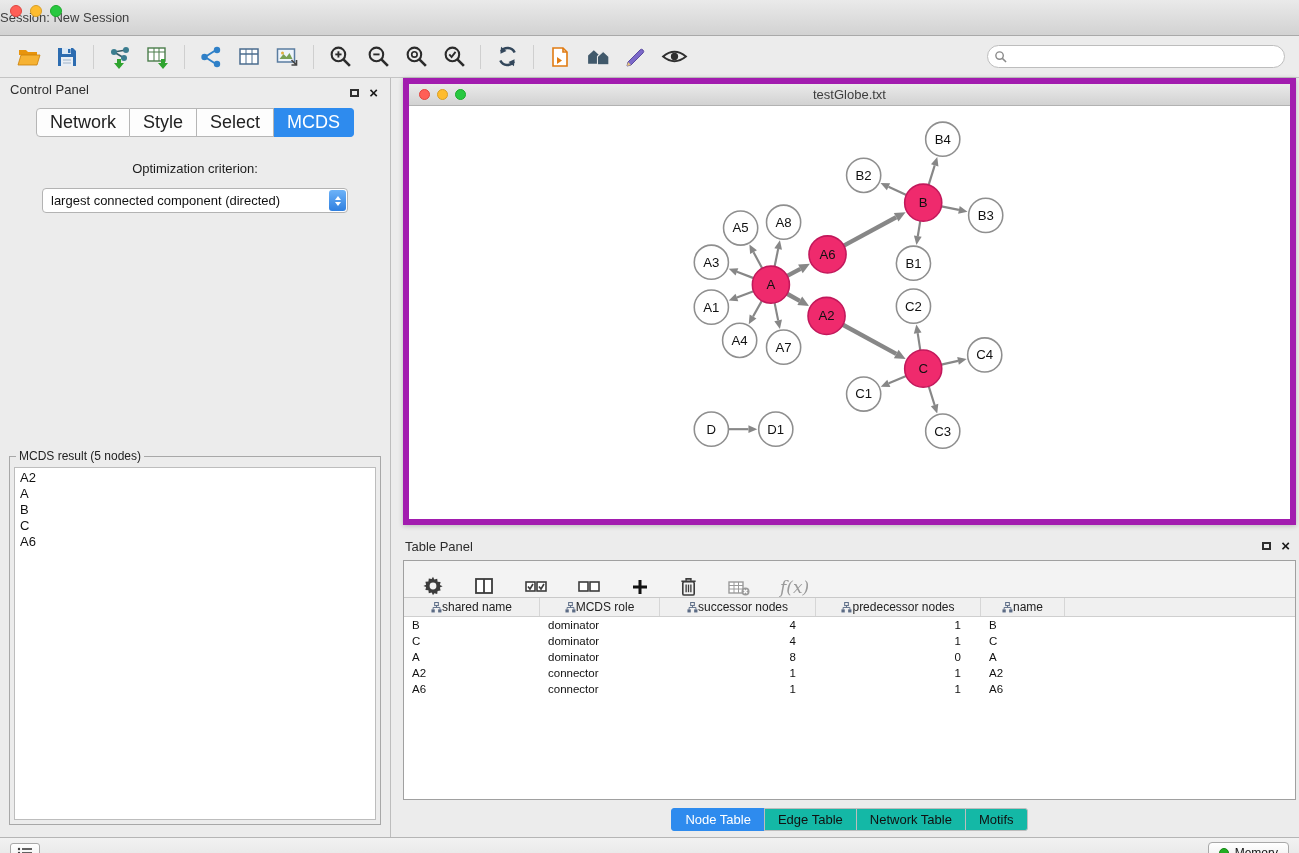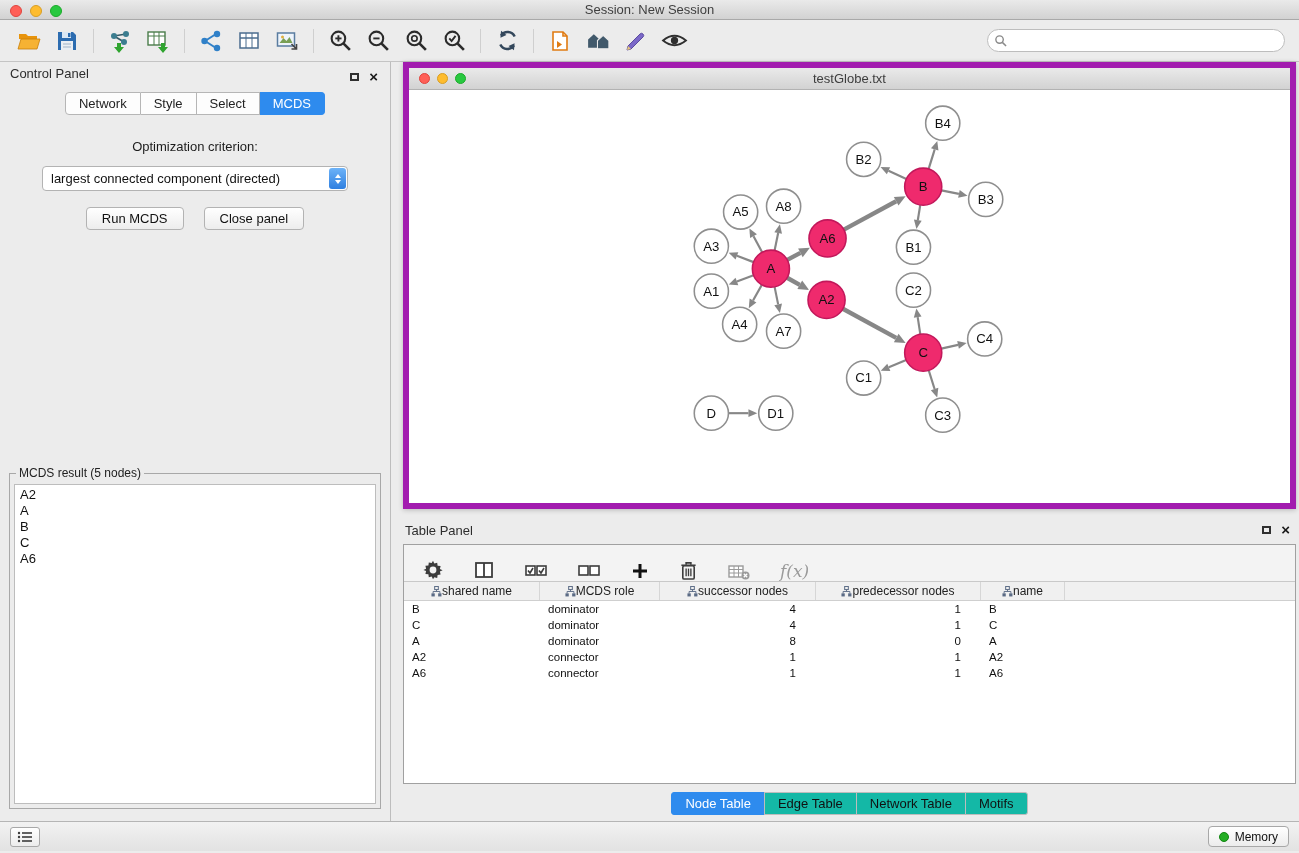--- a/index.html
+++ b/index.html
@@ -1,18 +1,18 @@
 <!DOCTYPE html>
 <html><head>
 <meta charset="utf-8">
 <style>
 *{box-sizing:border-box;margin:0;padding:0}
 html,body{width:1299px;height:853px;overflow:hidden;font-family:"Liberation Sans",sans-serif;background:#ececec}
 
-.titlebar{height:20px;background:linear-gradient(#eaeaea,#d2d2d2);border-bottom:1px solid #a9a9a9;position:relative;display:flex;align-items:center;justify-content:center}
+.titlebar{height:36px;background:linear-gradient(#eaeaea,#d2d2d2);border-bottom:1px solid #a9a9a9;position:relative;display:flex;align-items:center;justify-content:flex-start}
 .traffic{position:absolute;left:10px;top:5px;display:flex;gap:8px}
 .light{width:12px;height:12px;border-radius:50%}
 .light.red{background:#ff5f57;border:1px solid #e0443e}
 .light.yellow{background:#febc2e;border:1px solid #d89e24}
 .light.green{background:#28c840;border:1px solid #1aab29}
 .app-title{font-size:13px;color:#3f3f3f}
 
 .toolbar{height:42px;display:flex;align-items:center;padding:0 10px;background:#ececec;border-bottom:1px solid #c4c4c4}
 .tb-btn{width:38px;height:32px;display:flex;align-items:center;justify-content:center;cursor:pointer}
 .tb-sep{width:1px;height:24px;background:#cfcfcf;margin:0 7px}
@@ -21,21 +21,21 @@
 .search-glyph{position:absolute;left:7px;top:5px}
 
 .content{display:flex;height:759px}
 
 .control-panel{width:391px;border-right:1px solid #bdbdbd;display:flex;flex-direction:column;background:#ececec}
 .panel-head{display:flex;height:26px;padding:4px 12px 0 10px;font-size:13px;color:#2d2d2d}
 .win-btns{margin-left:auto;display:flex;gap:10px;align-items:center}
 .wbtn-float{width:9px;height:8px;border:2px solid #2f2f2f;display:inline-block}
 .wbtn-close{font-weight:700;font-size:15px;line-height:10px;color:#1a1a1a}
 .cp-tabs{display:flex;justify-content:center;margin-top:4px}
-.cp-tab{font-size:13px;padding:3px 13px;background:#fdfdfd;border:1px solid #b6b6b6;border-left:none;color:#222;cursor:pointer}
+.cp-tab{font-size:18px;padding:3px 13px;background:#fdfdfd;border:1px solid #b6b6b6;border-left:none;color:#222;cursor:pointer}
 .cp-tab:first-child{border-left:1px solid #b6b6b6;border-radius:4px 0 0 4px}
 .cp-tab:last-child{border-radius:0 4px 4px 0}
 .cp-tab.active{background:#2e8bee;border-color:#2e8bee;color:#fff}
 .cp-body{flex:1;display:flex;flex-direction:column;align-items:center;padding-top:24px}
 .opt-label{font-size:13px;color:#1c1c1c}
 .combo{margin-top:12px;width:306px;height:25px;border:1px solid #b3b3b3;border-radius:4px;background:#fff;display:flex;align-items:center;cursor:pointer}
 .combo-text{flex:1;font-size:13px;padding-left:8px;color:#111;white-space:nowrap;overflow:hidden}
 .combo-btn{width:17px;height:21px;margin-right:1px;border-radius:3px;background:linear-gradient(#6db3f8,#2f7fe0);display:flex;flex-direction:column;align-items:center;justify-content:center;gap:2px}
 .tri-up{width:0;height:0;border-left:3.5px solid transparent;border-right:3.5px solid transparent;border-bottom:4px solid #fff}
 .tri-down{width:0;height:0;border-left:3.5px solid transparent;border-right:3.5px solid transparent;border-top:4px solid #fff}
@@ -246,24 +246,20 @@
         <div class="cp-tab active">MCDS</div>
       </div>
     <div class="cp-body">
       <div class="opt-label">Optimization criterion:</div>
       <div class="combo">
         <span class="combo-text">largest connected component (directed)</span>
         <span class="combo-btn">
           <span class="tri-up"></span>
             <span class="tri-down"></span>
         </span>
-      </div>
-      <div class="cp-buttons">
-        <button class="push-btn">Run MCDS</button>
-        <button class="push-btn">Close panel</button>
       </div>
       <div class="cp-spacer"></div>
       <fieldset class="mcds">
         <legend>MCDS result (5 nodes)</legend>
         <div class="mcds-list" id="mcds-list">
             <div class="mcds-item">A2</div>
             <div class="mcds-item">A</div>
             <div class="mcds-item">B</div>
             <div class="mcds-item">C</div>
             <div class="mcds-item">A6</div>

